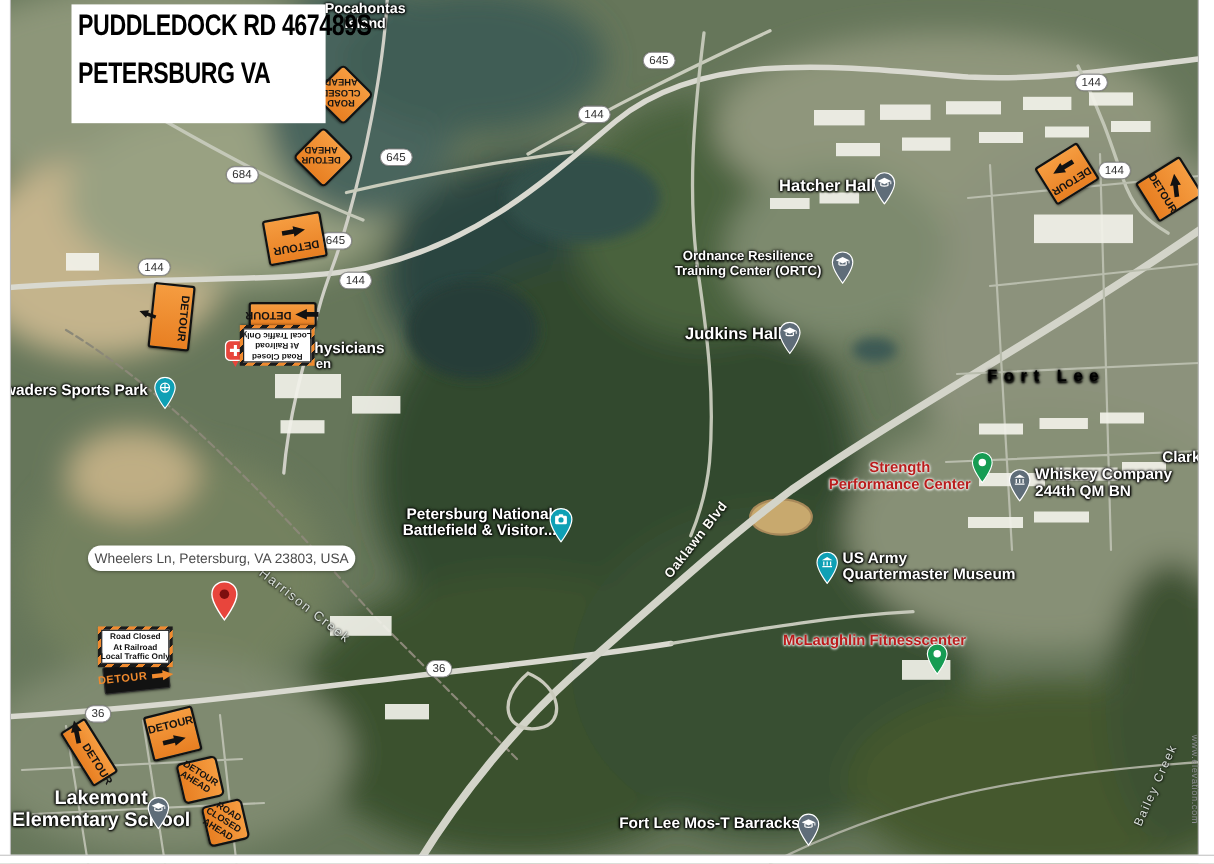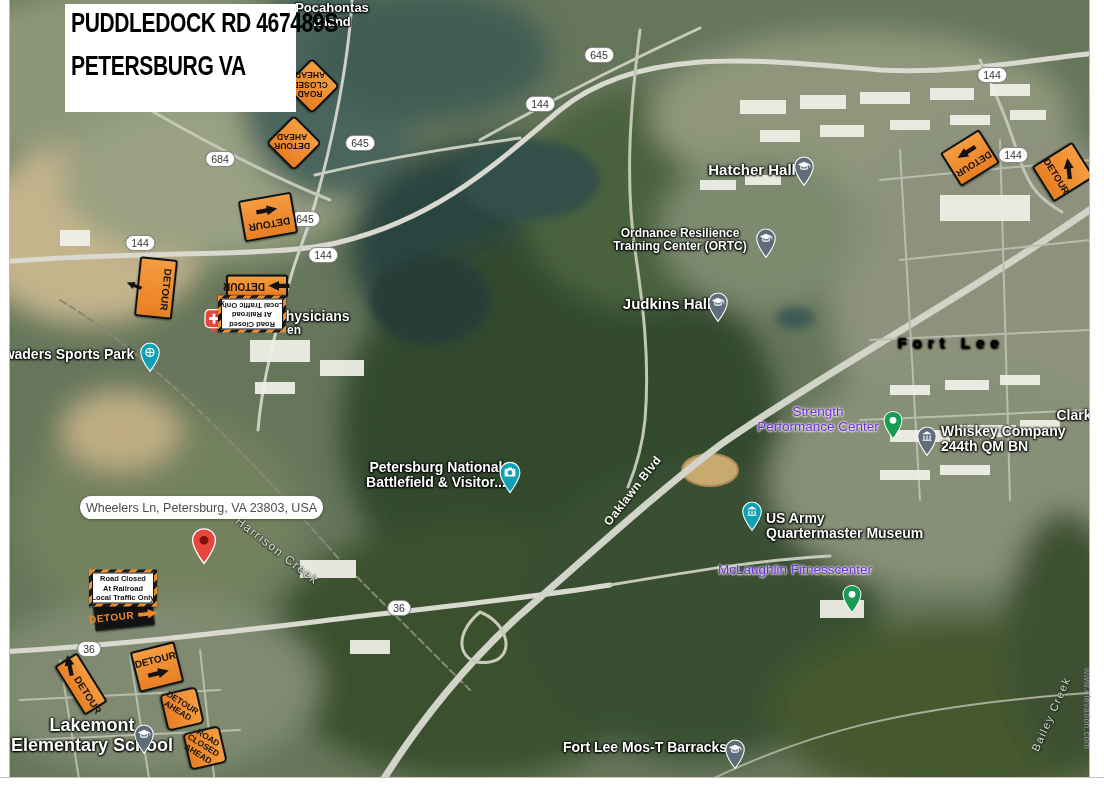--- a/index.html
+++ b/index.html
@@ -22,22 +22,22 @@
   
   #info-bubble{position:absolute;left:80px;top:496px;width:243px;height:23px;background:#fff;
                border-radius:12px;z-index:28;display:flex;align-items:center;justify-content:center;
                font-size:12.5px;color:#4c4c4c;box-shadow:0 1px 3px rgba(0,0,0,.35);white-space:nowrap;}
 
   
   .lbl{position:absolute;z-index:12;text-align:center;white-space:nowrap;line-height:1.1;}
   .lbl div{white-space:nowrap;}
   .lbl-poi{color:#ffffff;font-weight:700;
     text-shadow:0 0 3px #000,0 1px 2px rgba(0,0,0,.95),1px 0 2px rgba(0,0,0,.85),-1px 0 2px rgba(0,0,0,.85);}
-  .lbl-green{color:#6d28d9;font-weight:400;
-    text-shadow:0 0 2px #fff,0 0 3px rgba(255,255,255,.95),0 1px 2px rgba(255,255,255,.8);}
+  .lbl-green{color:#b91c1c;font-weight:700;
+    text-shadow:0 0 2px #fff,0 0 3px rgba(255,255,255,.95),0 1px 2px rgba(255,255,255,.8);margin-top:13px;}
   .lbl-area{color:#000000;font-weight:600;letter-spacing:6px;
     text-shadow:0 0 3px #000,0 1px 2px rgba(0,0,0,.9),1px 1px 2px rgba(0,0,0,.9);}
   .lbl-water{color:#d9e0da;font-weight:400;letter-spacing:1.5px;
     text-shadow:0 0 2px rgba(0,0,0,.8),0 1px 2px rgba(0,0,0,.8);}
   .lbl-road{color:#fdfdf8;font-weight:600;letter-spacing:.5px;
     text-shadow:0 0 2px rgba(0,0,0,.9),0 1px 2px rgba(0,0,0,.9);}
 
   
   .shield{position:absolute;z-index:10;background:#fff;border:1.5px solid #8a8a8a;border-radius:8px;
           padding:0 5px;height:14px;line-height:14px;font-size:10.5px;font-weight:400;color:#333;
@@ -187,21 +187,21 @@
           <div>Strength</div>
           <div>Performance Center</div>
         </div>
         <div class="lbl lbl-poi" style="font-size: 14px; text-align: left; left: 941px; top: 439px; position: absolute; transform: translate(0px, -50%);">
           <div>Whiskey Company</div>
           <div>244th QM BN</div>
         </div>
         <div class="lbl lbl-poi" style="font-size: 14px; left: 1074px; top: 416px; transform: translate(-50%, -50%); position: absolute;">
           <div>Clark</div>
         </div>
-        <div class="lbl lbl-poi" style="font-size: 14px; text-align: left; left: 766px; top: 515px; position: absolute; transform: translate(0px, -50%); margin-top: 11px;">
+        <div class="lbl lbl-poi" style="font-size: 14px; text-align: left; left: 766px; top: 515px; position: absolute; transform: translate(0px, -50%);">
           <div>US Army</div>
           <div>Quartermaster Museum</div>
         </div>
         <div class="lbl lbl-green" style="font-size: 13.5px; left: 795px; top: 570px; transform: translate(-50%, -50%); position: absolute;">
           <div>McLaughlin Fitnesscenter</div>
         </div>
         <div class="lbl lbl-poi" style="font-size: 14px; left: 436px; top: 475px; transform: translate(-50%, -50%); position: absolute;">
           <div>Petersburg National</div>
           <div>Battlefield &amp; Visitor...</div>
         </div>

